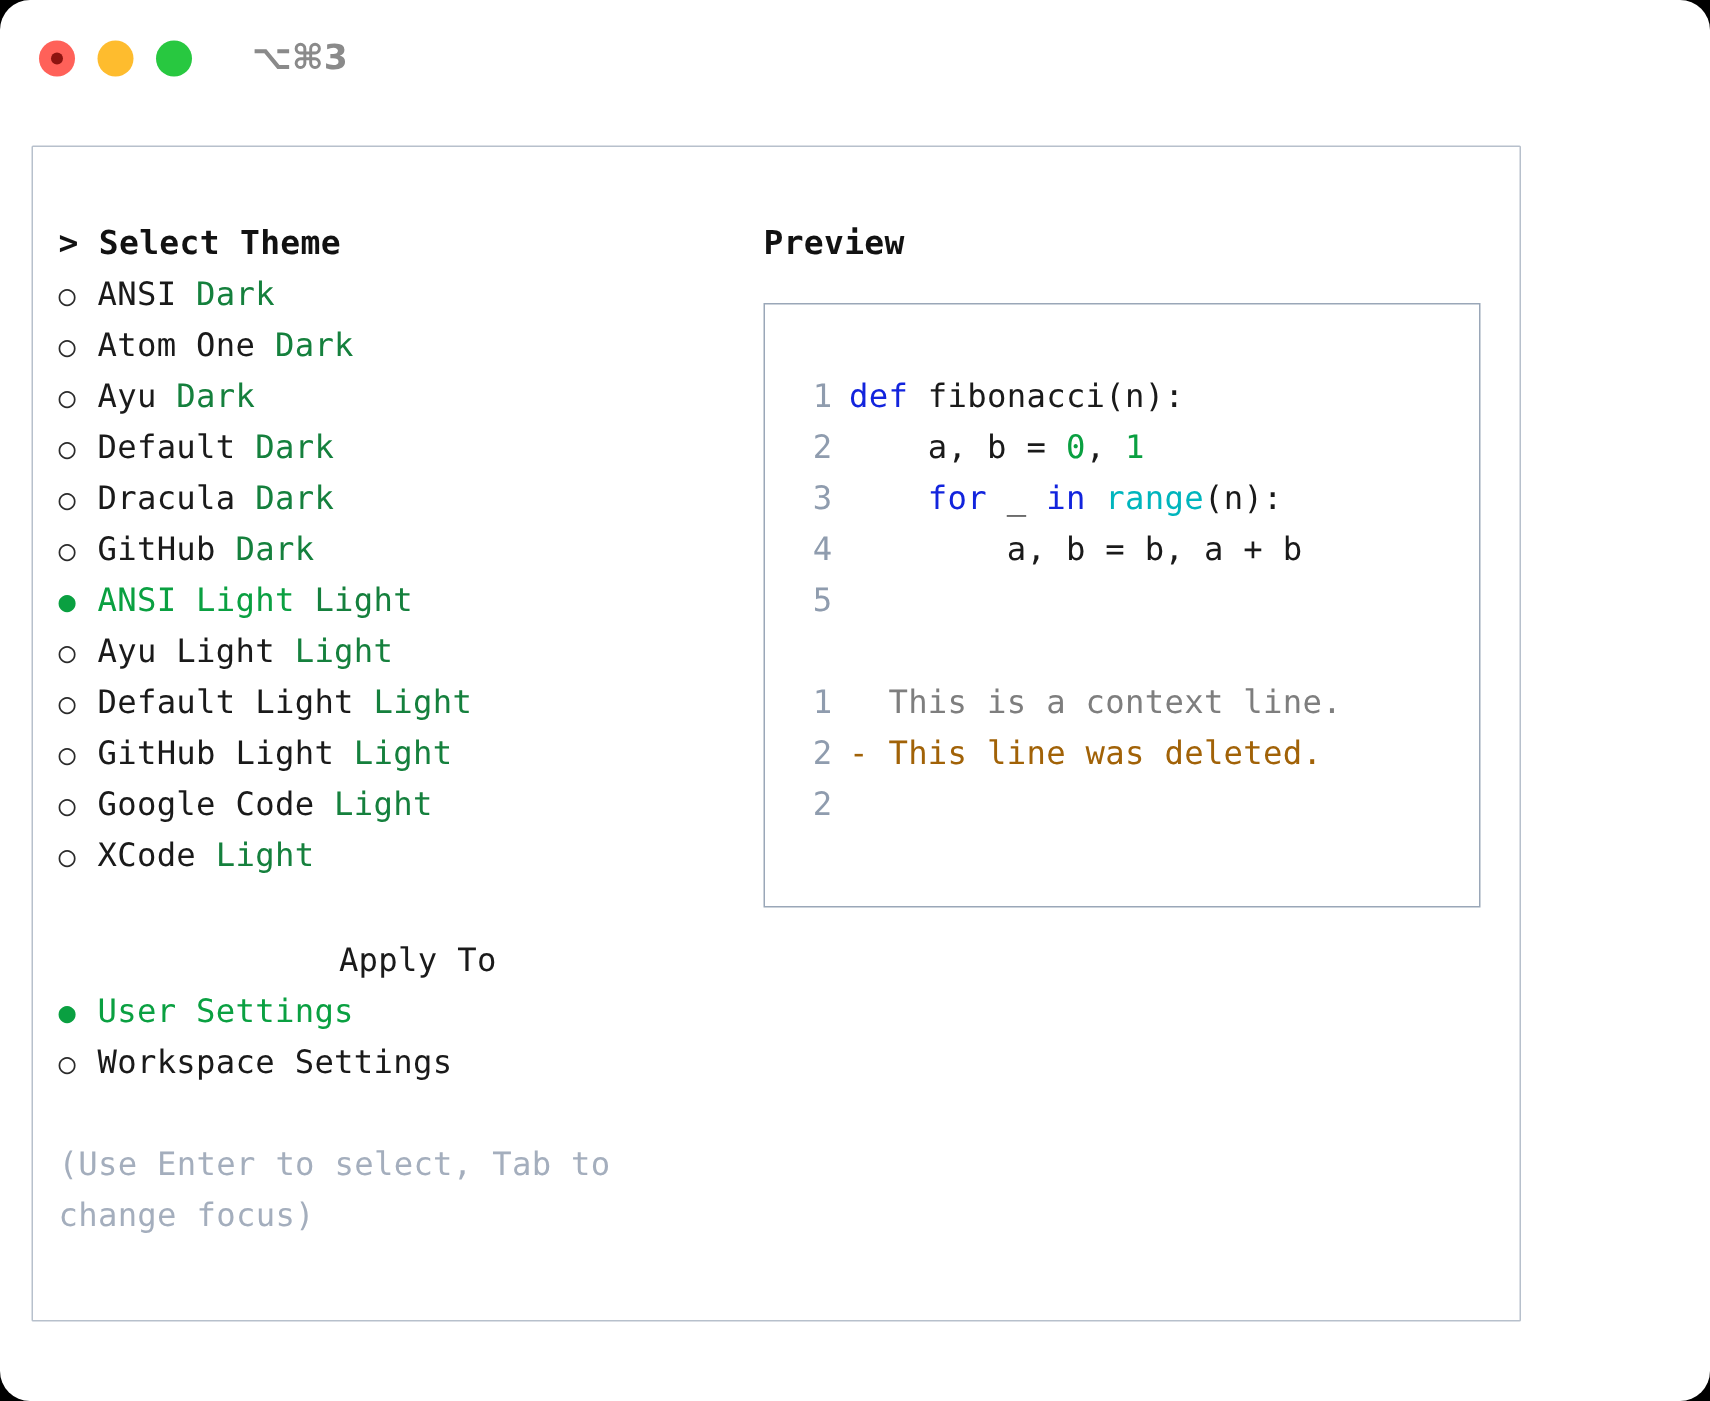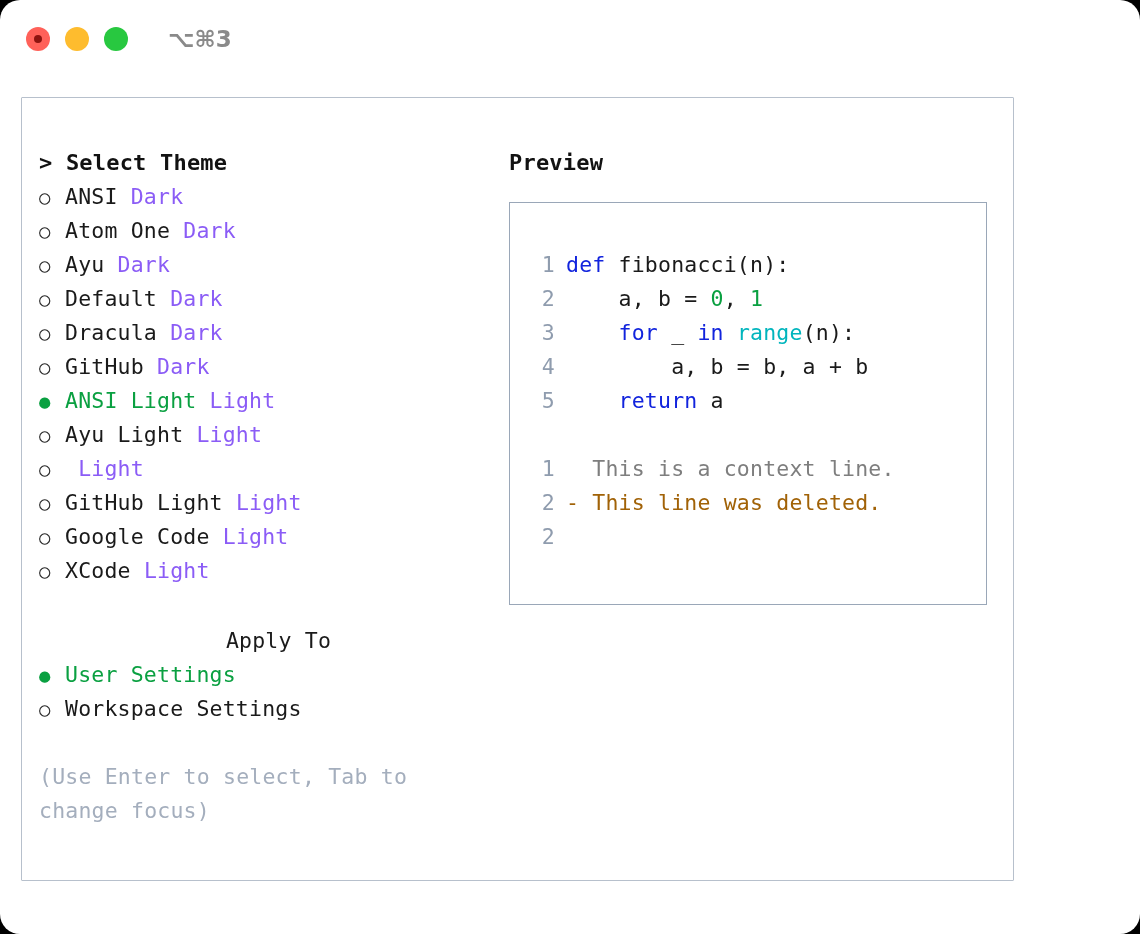--- a/index.html
+++ b/index.html
@@ -99,21 +99,21 @@
   }
   .opt .marker {
     width: 26px;
     flex: 0 0 26px;
     color: #2b2b2b;
     font-size: 19px;
   }
   .opt .marker.filled { color: #0aa041; }
   .opt .name { color: #1a1a1a; }
   .opt.selected .name { color: #0aa041; }
-  .opt .variant { color: #8b5cf6; }
+  .opt .variant { color: #15803d; }
 
   .applyto-head {
     font-size: 21.5px;
     color: #1a1a1a;
     line-height: 34px;
     white-space: pre;
     padding-left: 26px;
     margin-top: 36px;
     letter-spacing: 0.2px;
     text-align: center;
@@ -202,21 +202,21 @@
 
         <div class="opt-list">
             <div class="opt"><span class="marker">○</span><span class="name">ANSI</span><span class="variant"> Dark</span></div>
             <div class="opt"><span class="marker">○</span><span class="name">Atom One</span><span class="variant"> Dark</span></div>
             <div class="opt"><span class="marker">○</span><span class="name">Ayu</span><span class="variant"> Dark</span></div>
             <div class="opt"><span class="marker">○</span><span class="name">Default</span><span class="variant"> Dark</span></div>
             <div class="opt"><span class="marker">○</span><span class="name">Dracula</span><span class="variant"> Dark</span></div>
             <div class="opt"><span class="marker">○</span><span class="name">GitHub</span><span class="variant"> Dark</span></div>
             <div class="opt selected"><span class="marker filled">●</span><span class="name">ANSI Light</span><span class="variant"> Light</span></div>
             <div class="opt"><span class="marker">○</span><span class="name">Ayu Light</span><span class="variant"> Light</span></div>
-            <div class="opt"><span class="marker">○</span><span class="variant"> Light</span></div>
+            <div class="opt"><span class="marker">○</span><span class="name">Default Light</span><span class="variant"> Light</span></div>
             <div class="opt"><span class="marker">○</span><span class="name">GitHub Light</span><span class="variant"> Light</span></div>
             <div class="opt"><span class="marker">○</span><span class="name">Google Code</span><span class="variant"> Light</span></div>
             <div class="opt"><span class="marker">○</span><span class="name">XCode</span><span class="variant"> Light</span></div>
           </div>
 
         <div class="applyto-head">Apply To</div>
 
         <div class="opt-list">
             <div class="opt selected"><span class="marker filled">●</span><span class="name">User Settings</span></div>
             <div class="opt"><span class="marker">○</span><span class="name">Workspace Settings</span></div>
@@ -227,21 +227,21 @@
 
       <div class="right-pane">
         <div class="preview-title">Preview</div>
 
         <div class="preview-box">
           <div>
               <div class="code-line"><span class="lineno">1</span><span class="code-body"><span class="tok-kw">def </span><span>fibonacci(n):</span></span></div>
               <div class="code-line"><span class="lineno">2</span><span class="code-body"><span>    a, b = </span><span class="tok-num">0</span><span>, </span><span class="tok-num">1</span></span></div>
               <div class="code-line"><span class="lineno">3</span><span class="code-body"><span>    </span><span class="tok-kw">for</span><span> _ </span><span class="tok-kw">in</span><span> </span><span class="tok-fn">range</span><span>(n):</span></span></div>
               <div class="code-line"><span class="lineno">4</span><span class="code-body"><span>        a, b = b, a + b</span></span></div>
-              <div class="code-line"><span class="lineno">5</span><span class="code-body"><span>    </span><span class="tok-kw">return</span><span> a</span></span></div>
+              <div class="code-line"><span class="lineno">5</span></div>
             </div>
           <div class="diff-gap"></div>
           <div>
               <div class="code-line diff-line"><span class="lineno">1</span><span class="code-body context">  This is a context line.</span></div>
               <div class="code-line diff-line"><span class="lineno">2</span><span class="code-body removed">- This line was deleted.</span></div>
               <div class="code-line diff-line"><span class="lineno">2</span></div>
             </div>
         </div>
       </div>
 

